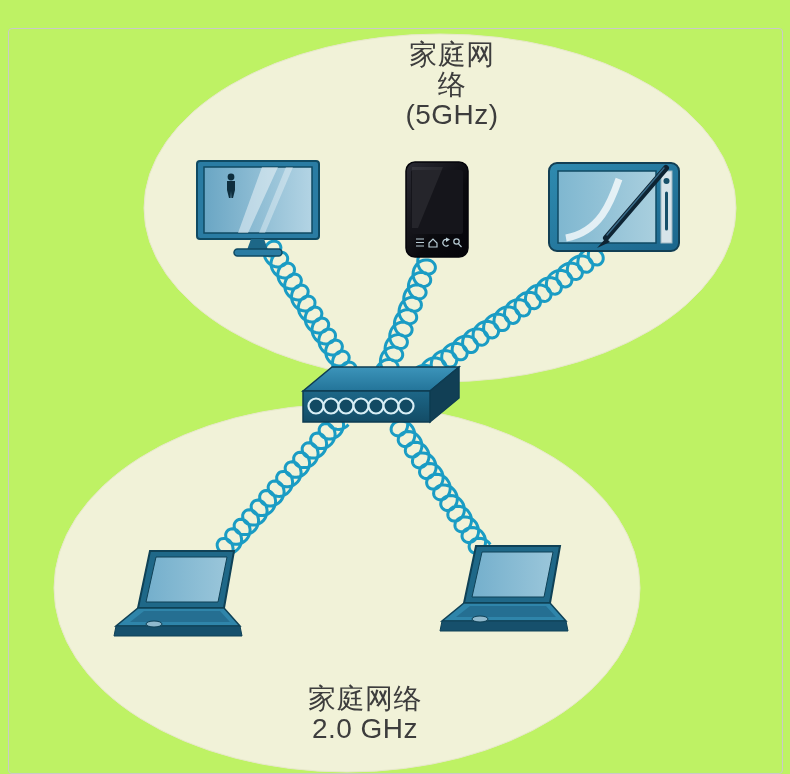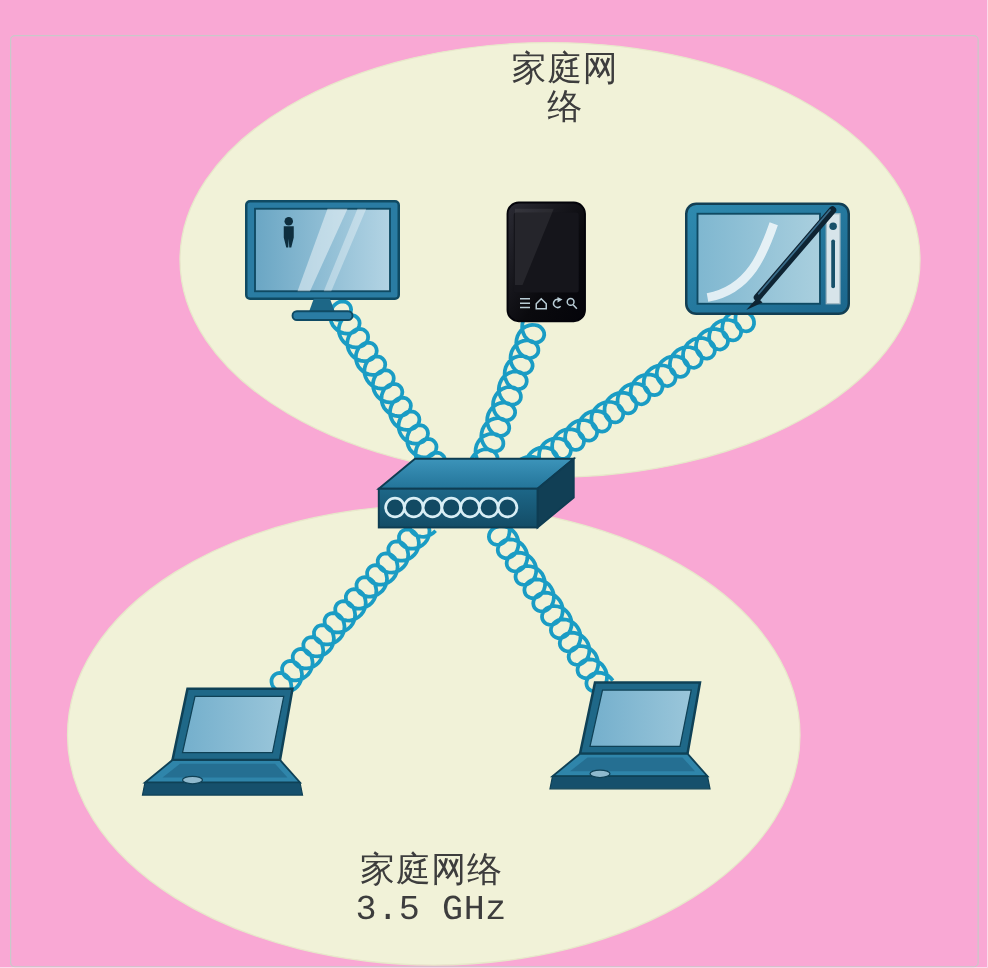--- a/index.html
+++ b/index.html
@@ -1,31 +1,31 @@
 <!DOCTYPE html>
 <html><head>
 <meta charset="utf-8">
 <style>
   html,body{margin:0;padding:0;background:#ffffff;}
   .canvas{
     position:relative;width:790px;height:774px;overflow:hidden;
-    background:#f9a8d4;font-family:"Liberation Sans", sans-serif;
+    background:#bef264;font-family:"Liberation Sans", sans-serif;
   }
   .frame{
     position:absolute;left:8px;top:28px;width:773px;height:744px;
     border:1px solid #c9c9c9;border-radius:4px;pointer-events:none;
   }
   .diagram-svg{position:absolute;left:0;top:0;}
   .net-label{
     position:absolute;text-align:center;color:#3d3d3d;
     font-size:28px;line-height:30px;letter-spacing:0.5px;white-space:nowrap;
   }
   .net-label span{display:block;}
   .label-top{left:452px;top:40px;transform:translateX(-50%);}
-  .label-bottom{left:345px;top:684px;transform:translateX(-50%);font-family:Liberation Mono, monospace;}
+  .label-bottom{left:365px;top:684px;transform:translateX(-50%);}
 </style>
 </head>
 <body>
 
 <div class="canvas">
 
   <svg class="diagram-svg" width="790" height="774" viewBox="0 0 790 774">
     <defs>
       <linearGradient id="tvScreen" x1="0" y1="0" x2="1" y2="0">
         <stop offset="0" stop-color="#6aa6c4"></stop>
@@ -130,20 +130,21 @@
 
     <use href="#laptopShape" transform="translate(98,548)"></use>
     <use href="#laptopShape" transform="translate(424,543)"></use>
   </svg>
 
   <div class="frame"></div>
 
   <div class="net-label label-top">
     <span>家庭网</span>
     <span>络</span>
+    <span>(5GHz)</span>
   </div>
 
   <div class="net-label label-bottom">
     <span>家庭网络</span>
-    <span>3.5 GHz</span>
+    <span>2.0 GHz</span>
   </div>
 
 </div>
 
 </body></html>

